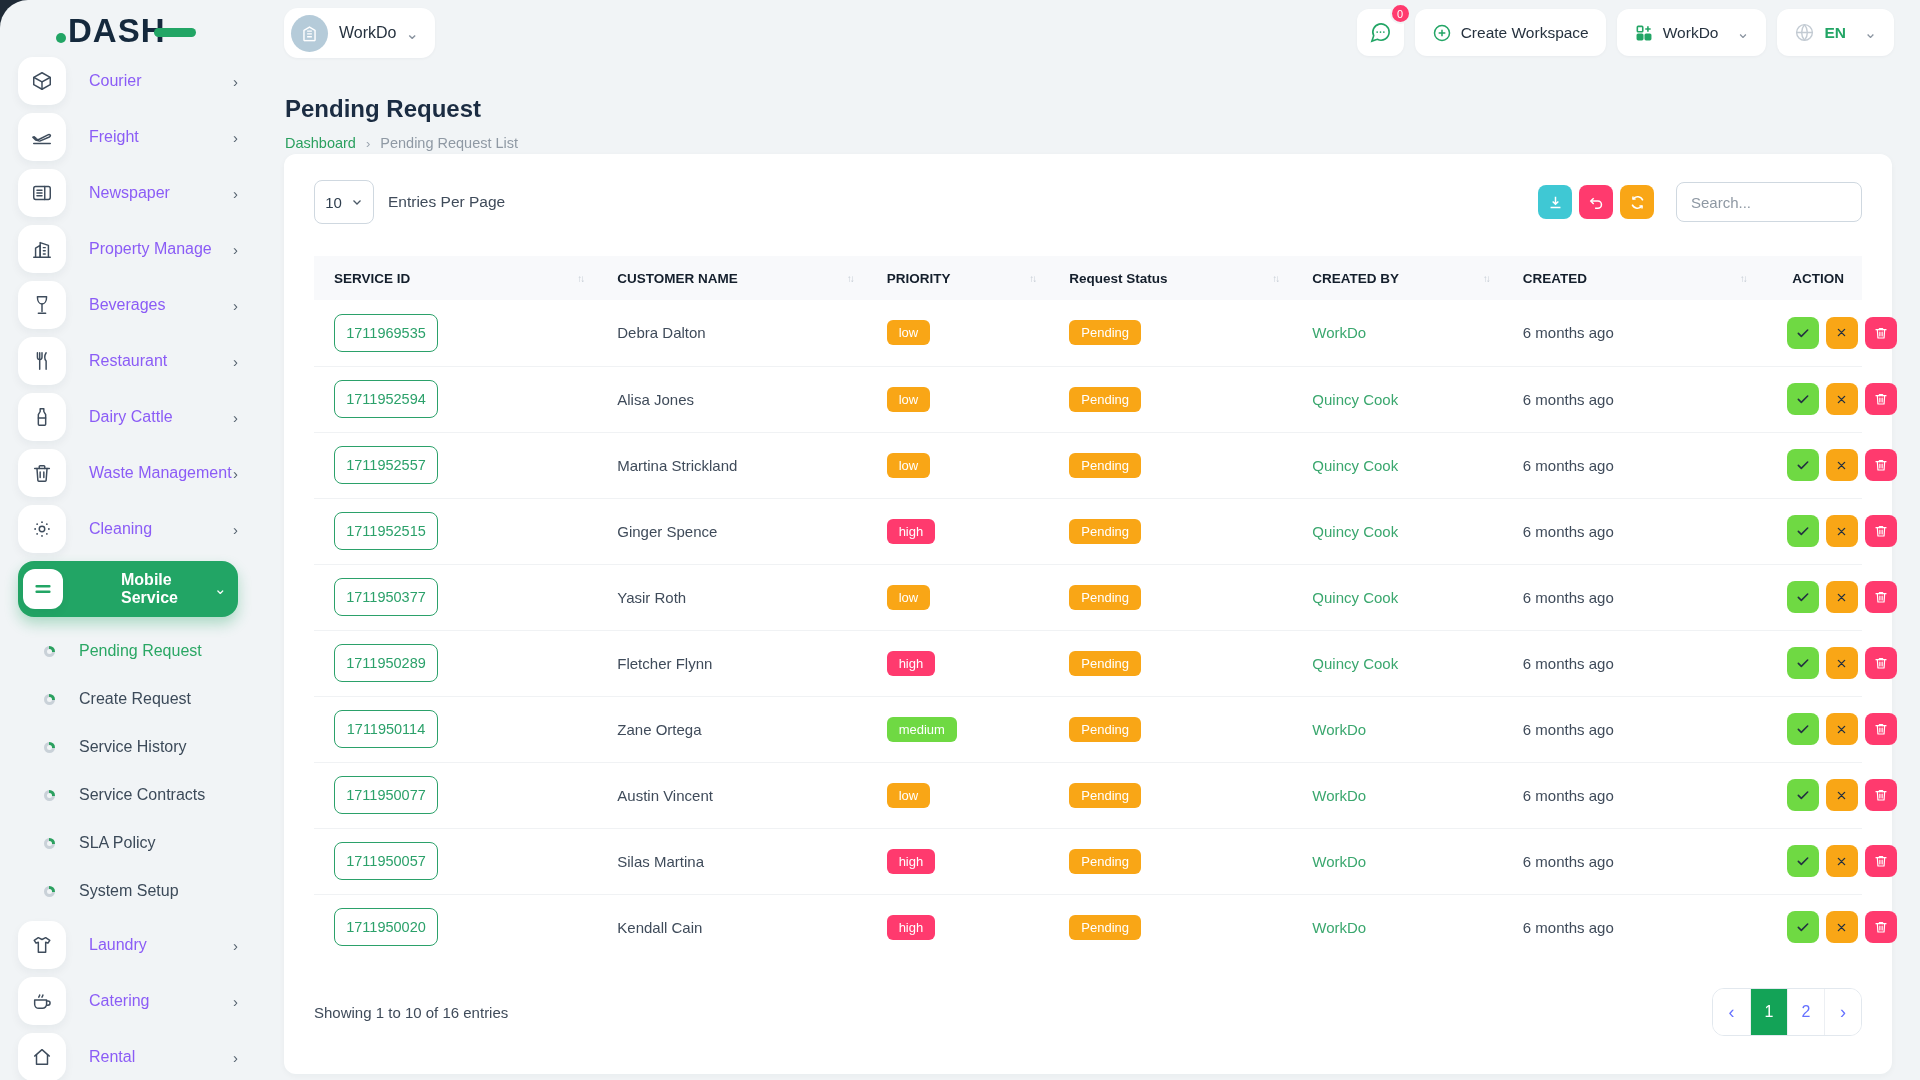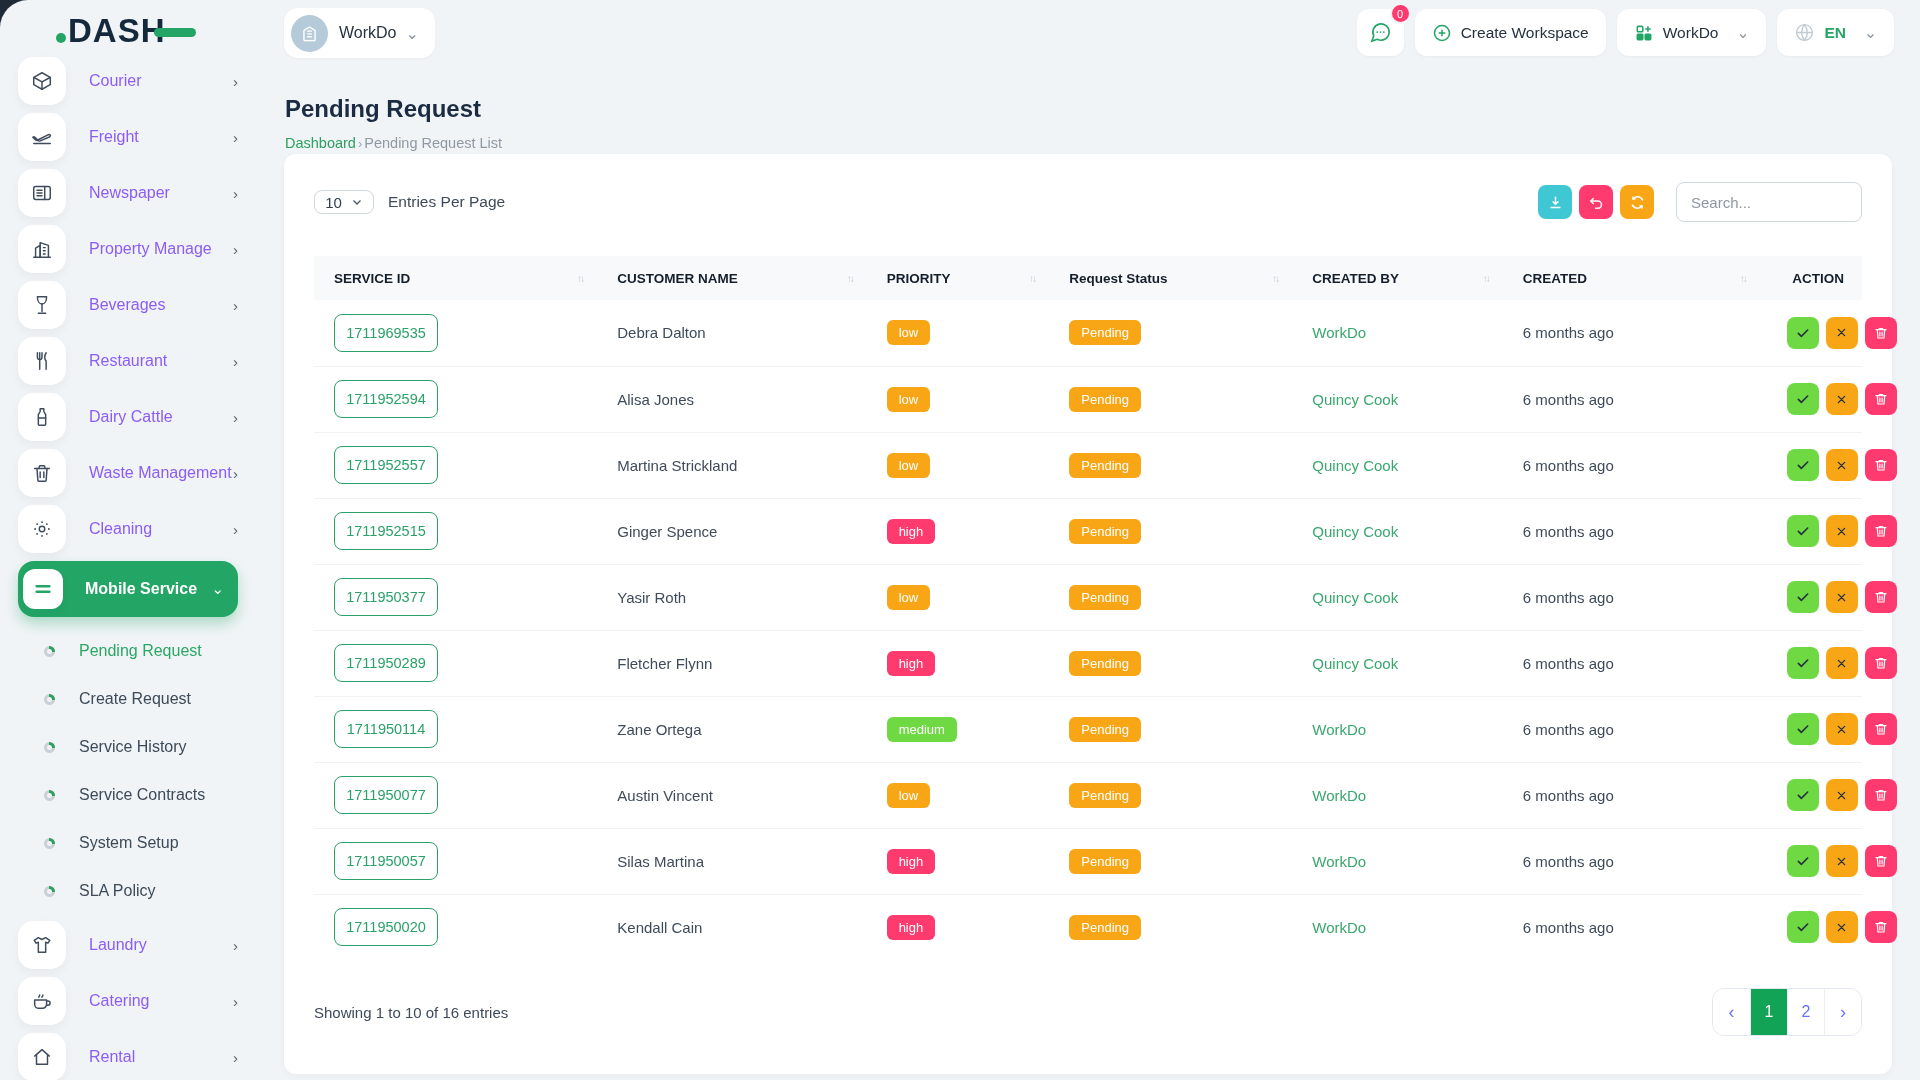--- a/index.html
+++ b/index.html
@@ -16,21 +16,21 @@
   .logo{ position:absolute; top:12px; left:56px; display:flex; align-items:center; cursor:pointer; }
   .logo-dot{ width:10px; height:10px; border-radius:50%; background:#22a565; margin:14px 2px 0 0; }
   .logo-text{ font-size:33px; font-weight:800; letter-spacing:1px; color:#15293d; }
   .logo-dash{ width:42px; height:9px; border-radius:5px; background:#22a565; margin-left:-12px; margin-top:2px; }
   .menu{ position:absolute; top:57px; left:18px; right:26px; }
   .menu-item{ display:flex; align-items:center; height:48px; margin-bottom:8px; cursor:pointer; }
   .icon-box{ width:48px; height:48px; border-radius:15px; background:#ffffff; display:flex; align-items:center; justify-content:center; box-shadow:0 4px 10px rgba(25,39,52,.05); flex:none; }
   .icon-box svg{ stroke:#3e4c5c; }
   .menu-label{ margin-left:23px; font-size:16px; color:#8b5cf6; font-weight:500; }
   .menu-chevron{ margin-left:auto; color:#55626f; font-size:15px; }
-  .menu-item.active{ background:#22a565; border-radius:16px; height:56px; margin:4px 0; box-shadow:0 7px 14px rgba(34,165,101,.32); padding:0 14px 0 5px; }
+  .menu-item.active{ background:#22a565; border-radius:16px; height:56px; margin:4px 0; box-shadow:0 7px 14px rgba(34,165,101,.32); padding:0 14px 0 5px;gap:36px; }
   .menu-item.active .icon-box{ width:40px; height:40px; border-radius:12px; }
   .menu-item.active .menu-label{ color:#ffffff; font-weight:700; margin-left:22px; }
   .menu-item.active .menu-chevron{ color:#ffffff; }
   .submenu{ padding:6px 0 6px 0; }
   .submenu-item{ display:flex; align-items:center; height:48px; padding-left:26px; cursor:pointer; }
   .donut{ width:11px; height:11px; border-radius:50%; background:conic-gradient(#2ba05f 0 100deg,#c9d1d8 100deg 360deg); position:relative; flex:none; }
   .donut::after{ content:""; position:absolute; inset:3px; border-radius:50%; background:#f1f4f6; }
   .submenu-label{ margin-left:24px; font-size:16px; color:#3c4a59; }
   .submenu-item.active .submenu-label{ color:#2aa764; }
 
@@ -44,29 +44,29 @@
   .right-cluster{ position:absolute; right:26px; top:9px; display:flex; gap:11px; align-items:center; }
   .icon-pill{ width:47px; height:47px; justify-content:center; position:relative; }
   .chat-badge{ position:absolute; top:-6px; right:-7px; min-width:21px; height:21px; border-radius:50%; background:#ff3a6e; color:#fff; font-size:11px; display:flex; align-items:center; justify-content:center; border:2px solid #f1f4f6; }
   .text-pill{ height:47px; padding:9px 17px; font-size:15.5px; color:#26323f; font-weight:500; gap:9px; }
   .lang-label{ color:#22a565; font-weight:600; }
 
   
   .main{ position:absolute; left:264px; right:0; top:0; bottom:0; }
   .page-head{ position:absolute; left:21px; top:95px; }
   .page-title{ font-size:24px; font-weight:700; color:#1b2c42; }
-  .breadcrumb{ margin-top:12px; font-size:14.5px; display:flex; gap:2px; align-items:center; }
+  .breadcrumb{ margin-top:12px; font-size:14.5px; display:flex; gap:10px; align-items:center; }
   .bc-link{ color:#2ba05f; cursor:pointer; }
   .bc-sep{ color:#9aa4af; font-size:13px; }
   .bc-current{ color:#8f99a4; }
 
   
   .card{ position:absolute; left:20px; right:28px; top:154px; height:920px; background:#ffffff; border-radius:12px; box-shadow:0 2px 6px rgba(25,39,52,.04); padding:28px 30px 0 30px; }
   .toolbar{ display:flex; align-items:center; height:40px; }
-  .entries-select{ width:60px; height:24px; border:1px solid #cfd8e0; border-radius:8px; background:#fff; display:flex; align-items:center; justify-content:center; gap:9px; font-size:15px; color:#2f3e4e; cursor:pointer; }
+  .entries-select{ width:60px; height:44px; border:1px solid #cfd8e0; border-radius:8px; background:#fff; display:flex; align-items:center; justify-content:center; gap:9px; font-size:15px; color:#2f3e4e; cursor:pointer; }
   .entries-label{ margin-left:14px; font-size:15.5px; color:#3f4b5a; }
   .toolbar-right{ margin-left:auto; display:flex; align-items:center; }
   .tool-btn{ width:34px; height:34px; border:none; border-radius:8px; display:flex; align-items:center; justify-content:center; cursor:pointer; margin-left:7px; }
   .tool-btn.teal{ background:#3fc8d4; }
   .tool-btn.pink{ background:#ff3a6e; }
   .tool-btn.orange{ background:#f9a616; }
   .search-input{ width:186px; height:40px; margin-left:22px; border:1px solid #cfd8e0; border-radius:8px; padding:0 14px; font-size:15px; color:#2f3e4e; outline:none; font-family:inherit; }
   .search-input::placeholder{ color:#8e98a3; }
 
   
@@ -229,25 +229,25 @@
           <div class="submenu-item">
             <span class="donut"></span>
             <span class="submenu-label">Service History</span>
           </div>
           <div class="submenu-item">
             <span class="donut"></span>
             <span class="submenu-label">Service Contracts</span>
           </div>
           <div class="submenu-item">
             <span class="donut"></span>
-            <span class="submenu-label">System Setup</span>
+            <span class="submenu-label">SLA Policy</span>
           </div>
           <div class="submenu-item">
             <span class="donut"></span>
-            <span class="submenu-label">SLA Policy</span>
+            <span class="submenu-label">System Setup</span>
           </div>
         </div>
         <div class="menu-item">
           <span class="icon-box">
             <svg width="22" height="22" viewBox="0 0 24 24" fill="none" stroke="#3e4c5c" stroke-width="1.6" stroke-linejoin="round" stroke-linecap="round">
               <path d="M8 4l4 2 4-2 4.5 3-2 3L16 9v11H8V9l-2.5 1-2-3L8 4z"></path>
             </svg>
           </span>
           <span class="menu-label">Laundry</span>
           <span class="menu-chevron">›</span>

